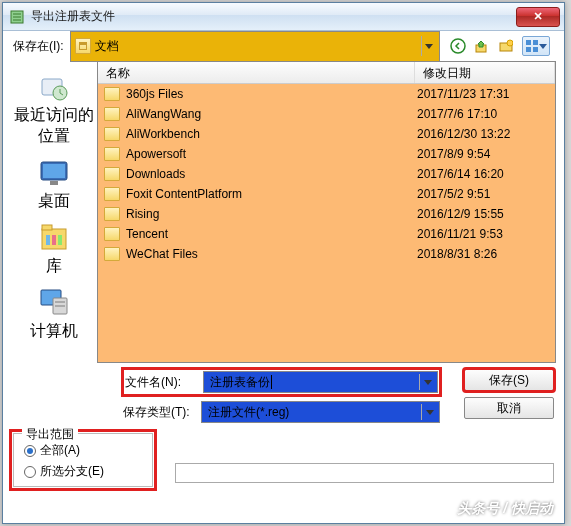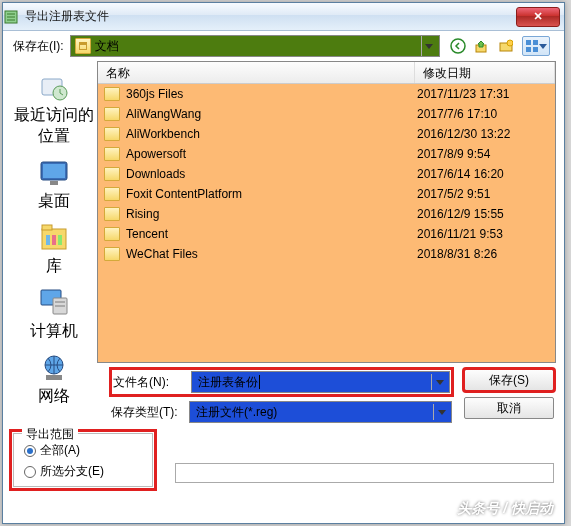--- a/index.html
+++ b/index.html
@@ -1,24 +1,24 @@
 <!DOCTYPE html>
 <html><head>
 <meta charset="utf-8">
 <style>
 *{box-sizing:border-box;margin:0;padding:0;font-family:"Microsoft YaHei","SimSun",sans-serif;font-size:12px}
 body{background:#d8d8d8;width:571px;height:526px;overflow:hidden}
 .window{width:563px;height:522px;margin:2px;background:#fff;border:1px solid #5a7fa0;box-shadow:0 0 6px rgba(0,0,0,.3)}
-.titlebar{height:28px;background:linear-gradient(#f7fbff,#dfeaf6 45%,#cfe0f2 46%,#e5f0fa);display:flex;align-items:center;padding:0 0 0 0;border-bottom:1px solid #a9bfd6}
+.titlebar{height:28px;background:linear-gradient(#f7fbff,#dfeaf6 45%,#cfe0f2 46%,#e5f0fa);display:flex;align-items:center;padding:0 0 0 6px;border-bottom:1px solid #a9bfd6}
 .tb-icon{width:16px;height:16px;margin-right:6px;color:#3b7a2e;display:flex;align-items:center;justify-content:center;font-size:12px}
 .tb-title{flex:1;color:#1a1a1a}
 .tb-close{width:44px;height:20px;background:linear-gradient(#e67,#c9302c 45%,#ac2925 46%,#d9534f);border:1px solid #8b1d1a;border-radius:3px;margin-right:4px;display:flex;align-items:center;justify-content:center;color:#fff;font-weight:bold;font-size:11px;cursor:pointer}
 .toolbar{height:30px;display:flex;align-items:center;padding:4px 10px;gap:6px}
 .tb-label{white-space:nowrap}
-.loc-combo{flex:1;height:22px;border:1px solid #888;display:flex;align-items:center;padding:0 4px;background:#4d7c0f;gap:4px}
+.loc-combo{flex:1;height:31px;border:1px solid #888;display:flex;align-items:center;padding:0 4px;background:#eab308;gap:4px}
 .loc-icon{width:16px;height:16px;background:linear-gradient(#fff3c0,#f6d86b);border:1px solid #d4a93a;border-radius:1px;position:relative}
 .loc-icon::after{content:"";position:absolute;inset:3px;border:1px solid #c89b2e;border-top:3px solid #c89b2e}
 .loc-dd{width:14px;height:20px;border-left:1px solid #aaa;display:flex;align-items:center;justify-content:center;margin-left:auto}
 .nav-icons{display:flex;gap:8px;align-items:center;padding:0 4px}
 .nav-ic{width:16px;height:16px;display:flex;align-items:center;justify-content:center;font-size:14px}
 .view-btn{width:28px;height:20px;border:1px solid #7aa7d6;background:linear-gradient(#eaf3fc,#d2e5f7);border-radius:2px;display:flex;align-items:center;justify-content:center;gap:1px}
 .body-area{display:flex;height:302px;padding:0 8px}
 .sidebar{width:86px;display:flex;flex-direction:column;align-items:center;padding-top:6px;gap:2px}
 .sb-item{display:flex;flex-direction:column;align-items:center;gap:2px;padding:4px 0;cursor:pointer}
 .sb-ic{width:32px;height:32px;display:flex;align-items:center;justify-content:center}
@@ -26,21 +26,21 @@
 .filelist{flex:1;border:1px solid #888;background:#fdba74;display:flex;flex-direction:column;overflow:hidden}
 .fl-header{height:22px;background:linear-gradient(#fdfdfd,#ececec);border-bottom:1px solid #ccc;display:flex}
 .fl-hcell{padding:3px 8px;border-right:1px solid #ddd}
 .fl-hcell.name{flex:1}
 .fl-hcell.date{width:140px}
 .fl-rows{flex:1;overflow:auto}
 .fl-row{height:20px;display:flex;align-items:center;padding:0 6px;cursor:pointer}
 .fic{width:16px;height:14px;background:linear-gradient(#fff3c0,#f6d86b);border:1px solid #d4a93a;border-radius:1px;margin-right:6px}
 .fl-name{flex:1;white-space:nowrap;overflow:hidden}
 .fl-date{width:132px;white-space:nowrap}
-.form-area{padding:6px 10px;display:flex;gap:12px}
+.form-area{padding:6px 10px;display:flex;gap:24px}
 .form-left{width:86px}
 .form-mid{flex:1;display:flex;flex-direction:column;gap:6px}
 .form-right{width:90px;display:flex;flex-direction:column;gap:6px}
 .frow{display:flex;align-items:center;gap:8px}
 .flabel{width:70px;text-align:left;white-space:nowrap}
 .fcombo{flex:1;height:22px;border:1px solid #888;display:flex;align-items:center;padding:0 6px;position:relative;background:#1d4ed8}
 .fcombo .dd{position:absolute;right:2px;top:2px;bottom:2px;width:16px;border-left:1px solid #aaa;display:flex;align-items:center;justify-content:center}
 .btn{height:22px;border:1px solid #888;background:linear-gradient(#fdfdfd,#e5e5e5);border-radius:2px;display:flex;align-items:center;justify-content:center;cursor:pointer}
 .hl-red{outline:3px solid #e02020;outline-offset:-1px}
 .export-box{margin:4px 27px 2px 10px;border:1px solid #bbb;padding:8px 10px 6px 10px;position:relative;display:flex;flex-direction:column;gap:4px}
@@ -147,30 +147,20 @@
         <span class="sb-ic">
             <svg width="32" height="30" viewBox="0 0 32 30">
               <rect x="3" y="2" width="20" height="15" rx="1" fill="#5fa6e8" stroke="#274d82"></rect>
               <rect x="15" y="10" width="14" height="16" rx="1" fill="#d8d8d8" stroke="#888"></rect>
               <rect x="17" y="13" width="10" height="2" fill="#aaa"></rect>
               <rect x="17" y="17" width="10" height="2" fill="#aaa"></rect>
             </svg>
           </span>
         <span class="sb-label">计算机</span>
       </div>
-      <div class="sb-item">
-        <span class="sb-ic">
-            <svg width="32" height="30" viewBox="0 0 32 30">
-              <circle cx="16" cy="12" r="9" fill="#5fa6e8" stroke="#274d82"></circle>
-              <path d="M7 12h18M16 3v18M10 5q6 7 0 14M22 5q-6 7 0 14" stroke="#274d82" fill="none"></path>
-              <rect x="8" y="22" width="16" height="5" fill="#888"></rect>
-            </svg>
-          </span>
-        <span class="sb-label">网络</span>
-      </div>
     </div>
 
     <div class="filelist">
       <div class="fl-header">
         <div class="fl-hcell name">名称</div>
         <div class="fl-hcell date">修改日期</div>
       </div>
       <div class="fl-rows" id="rows">
           <div class="fl-row">
             <span class="fic"></span>

